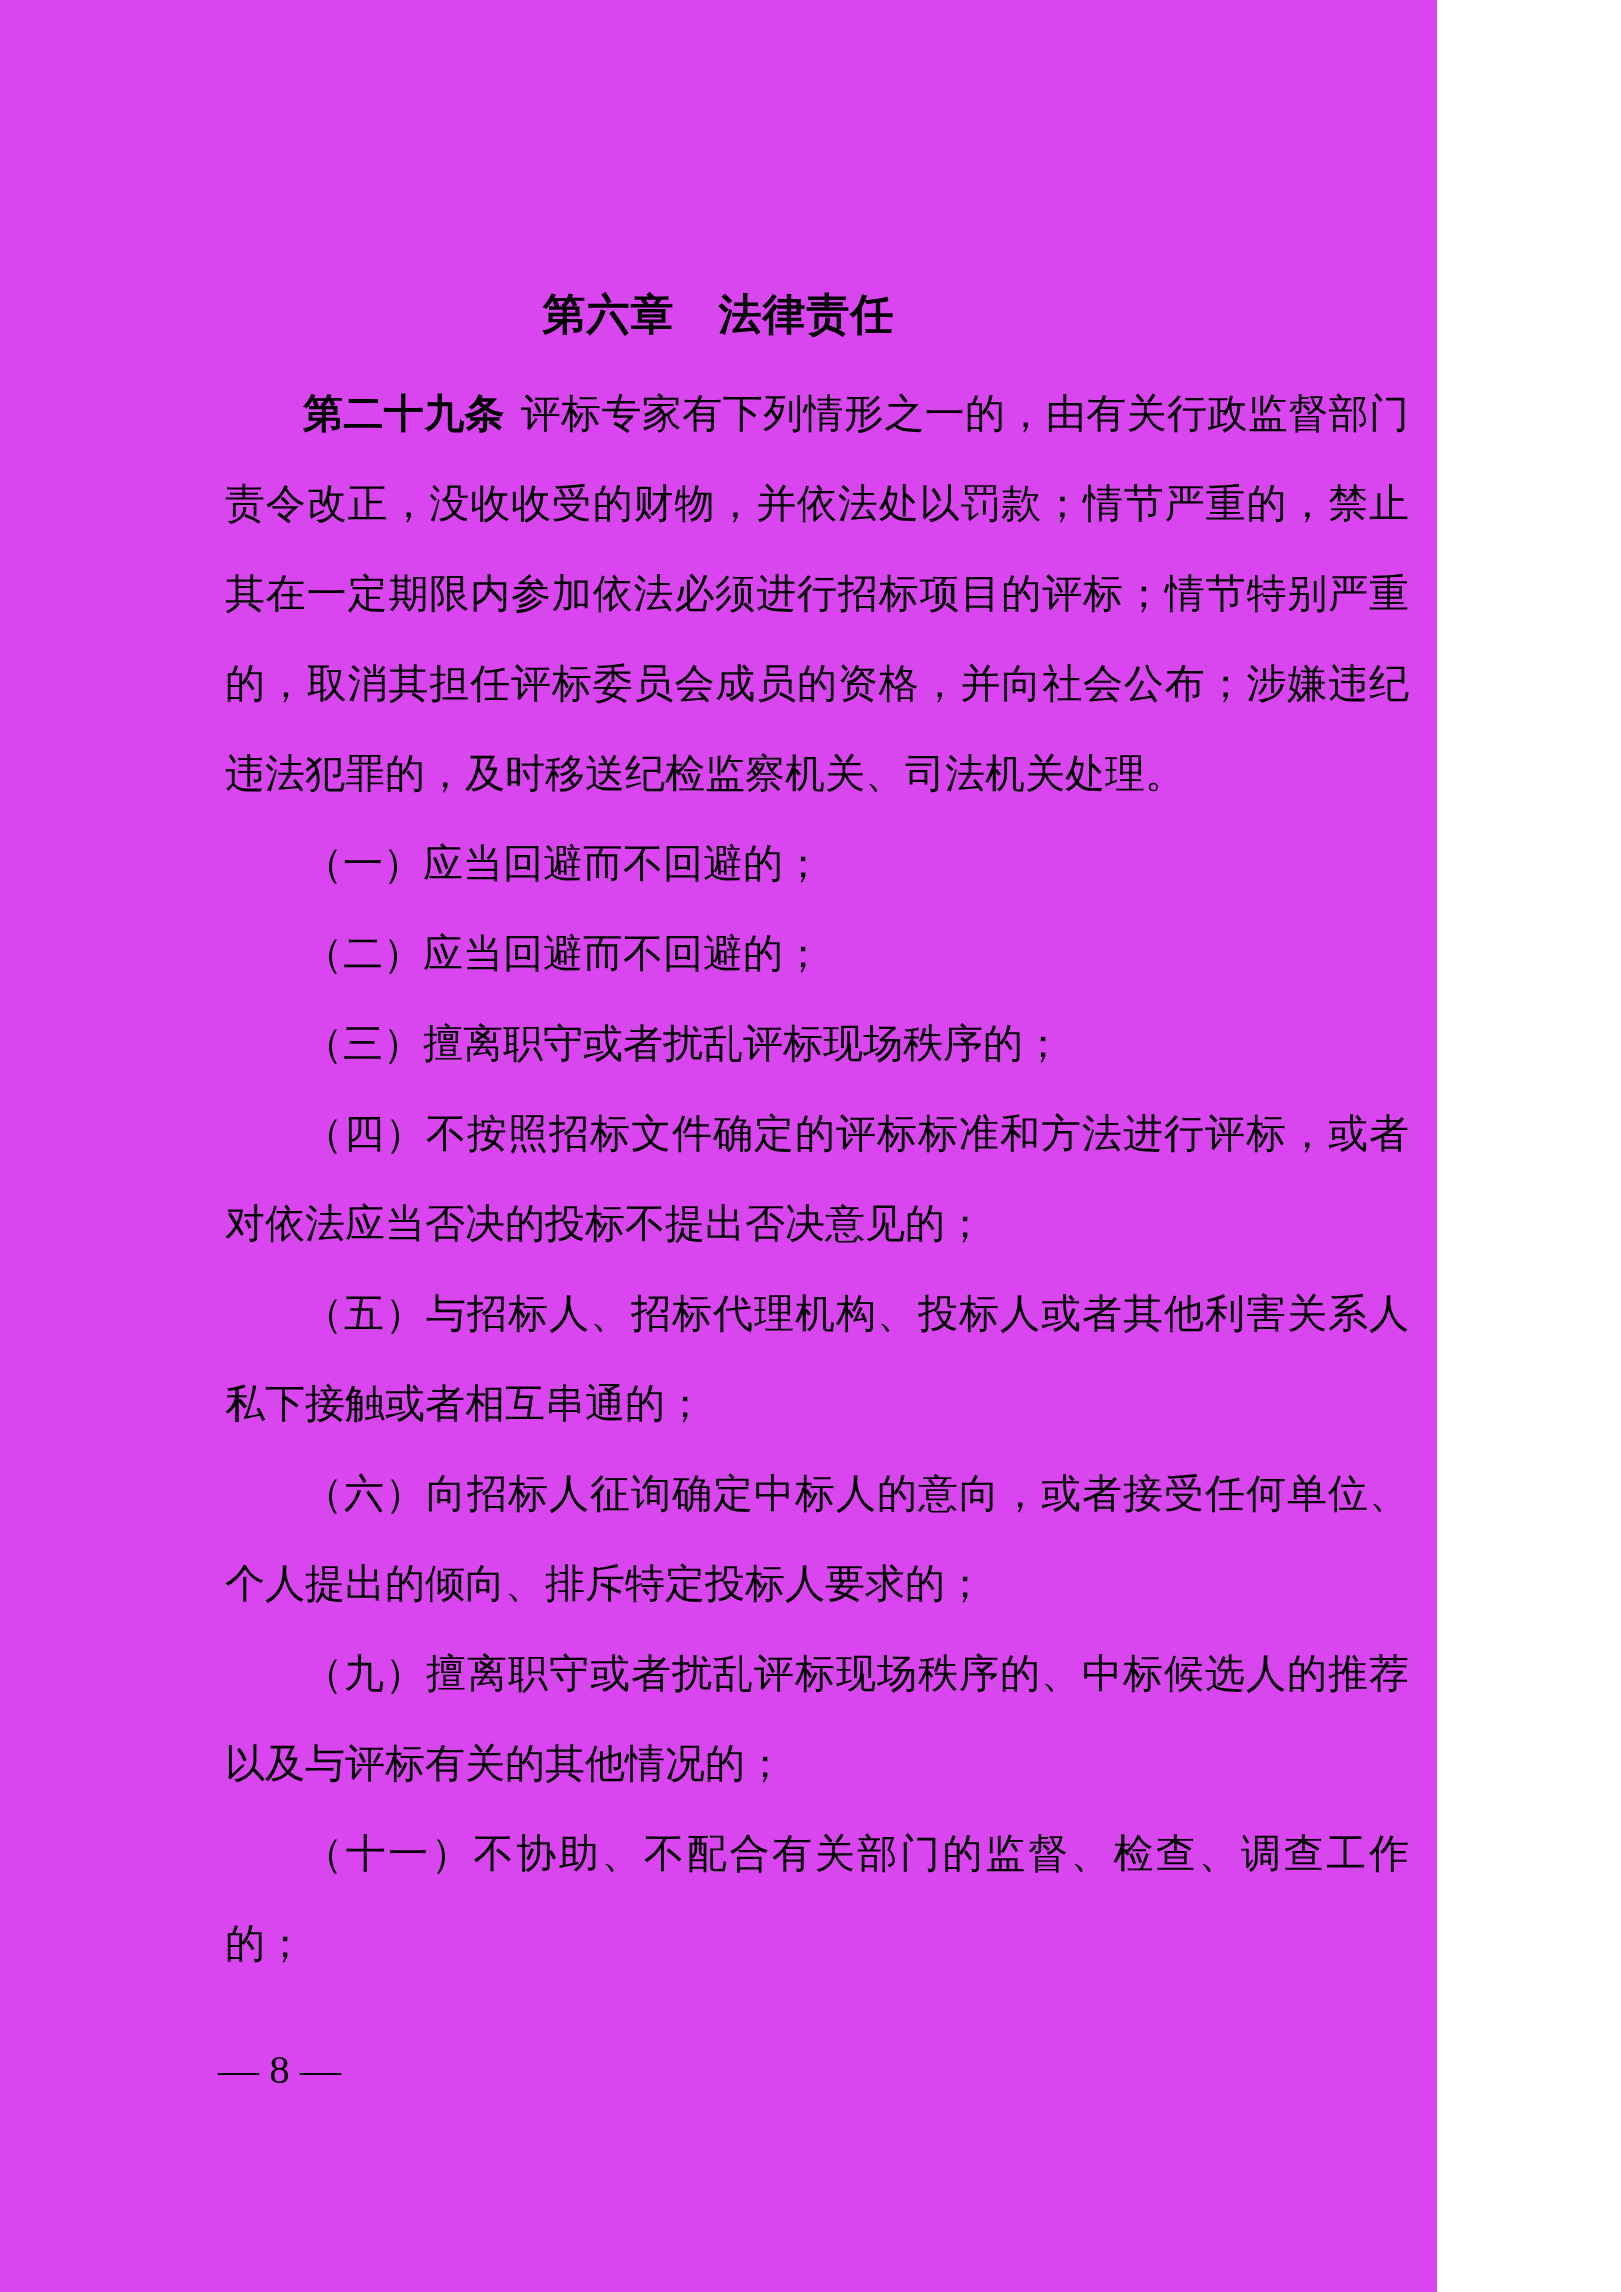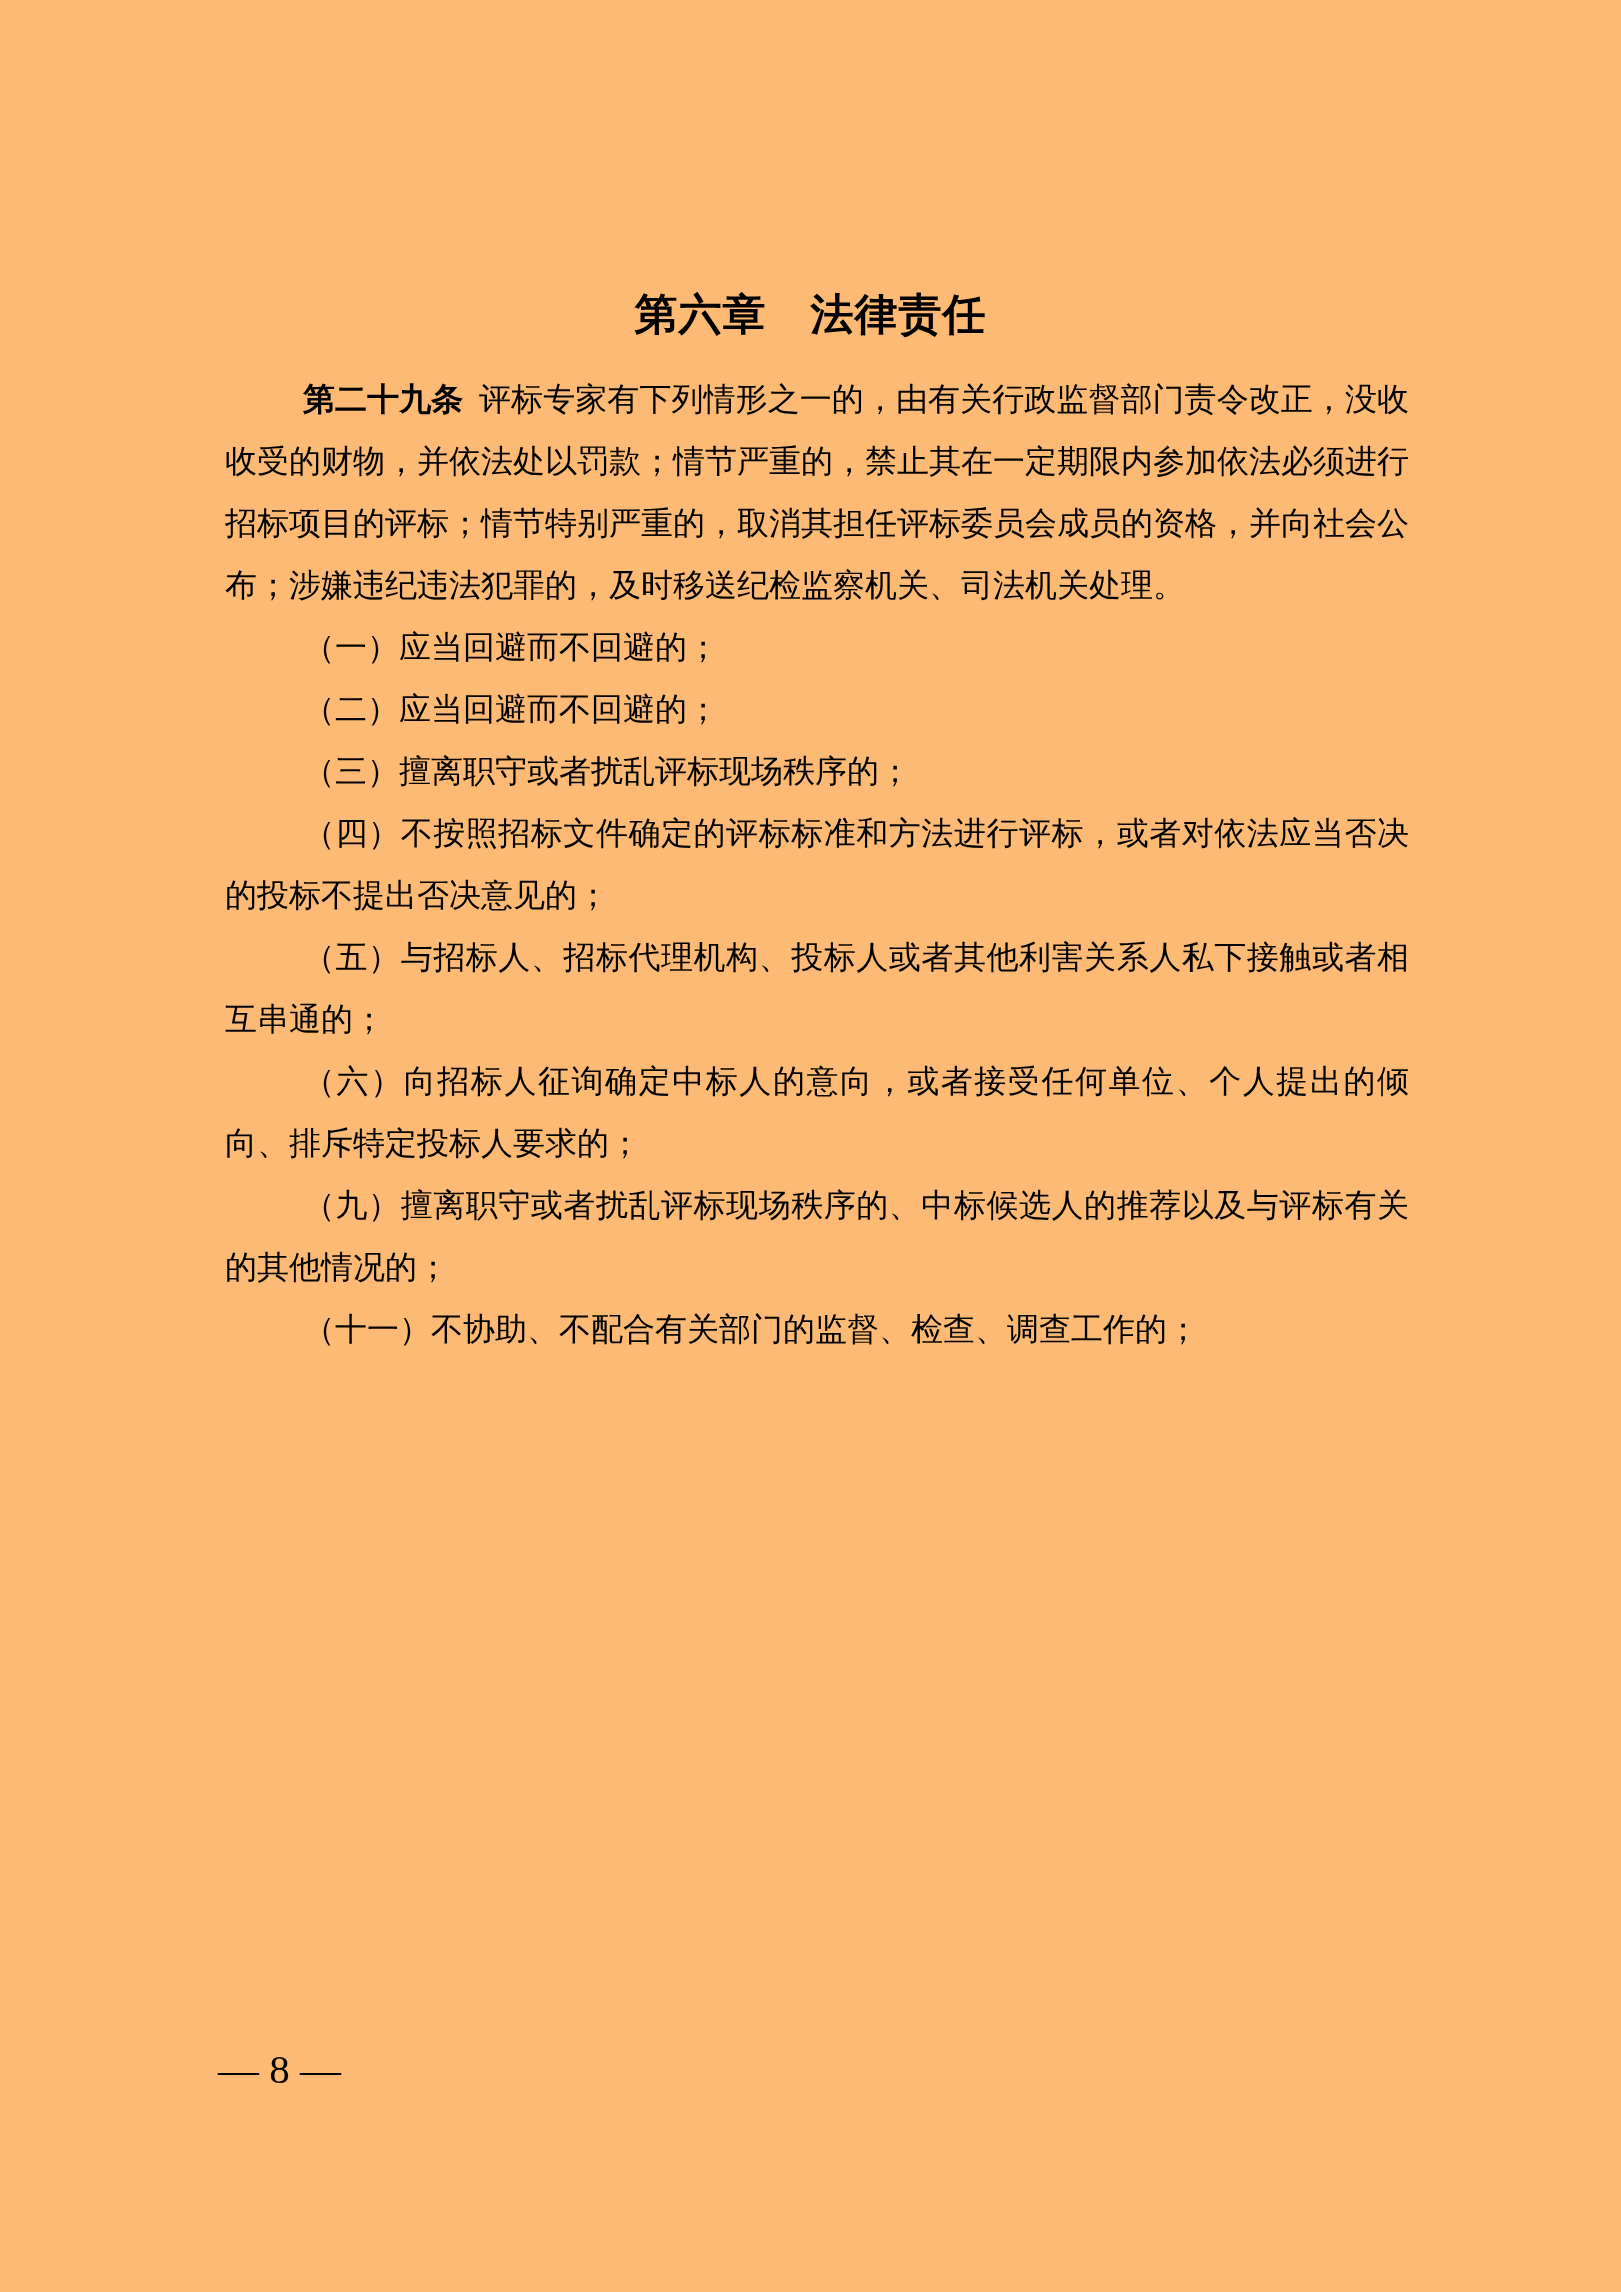--- a/index.html
+++ b/index.html
@@ -2,23 +2,23 @@
 <html><head>
 <meta charset="utf-8">
 <style>
   html, body {
     margin: 0;
     padding: 0;
     background: #ffffff;
   }
   .page {
     position: relative;
-    width: 1621px;
+    width: 1437px;
     height: 2293px;
-    background: #fdba74;
+    background: #d946ef;
     color: #000000;
     overflow: hidden;
     font-family: "Liberation Serif", serif;
   }
   .chapter-heading {
     position: absolute;
     top: 288px;
     left: 0;
     right: 0;
     margin: 0;
@@ -27,22 +27,22 @@
     font-weight: 700;
     font-size: 43px;
     line-height: 53px;
     letter-spacing: 1px;
   }
   .article-body {
     position: absolute;
     left: 225px;
     top: 368px;
     width: 1184px;
-    font-size: 32px;
-    line-height: 62px;
+    font-size: 40px;
+    line-height: 90px;
     text-align: justify;
   }
   .article-body p {
     margin: 0;
     padding: 0;
     text-indent: 78px;
   }
   .article-number {
     font-family: "Liberation Sans", sans-serif;
     font-weight: 700;

